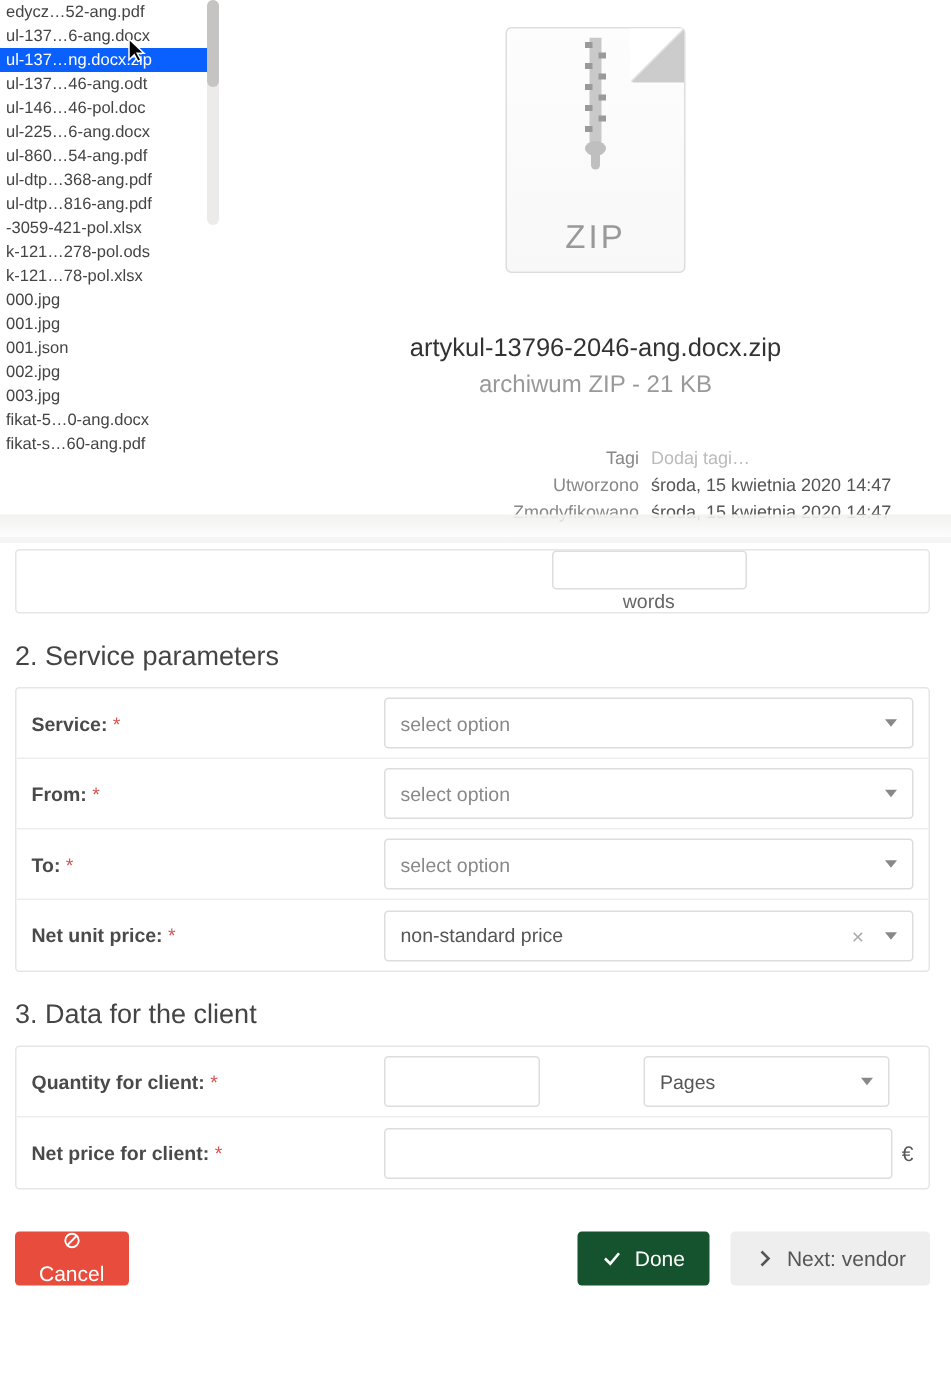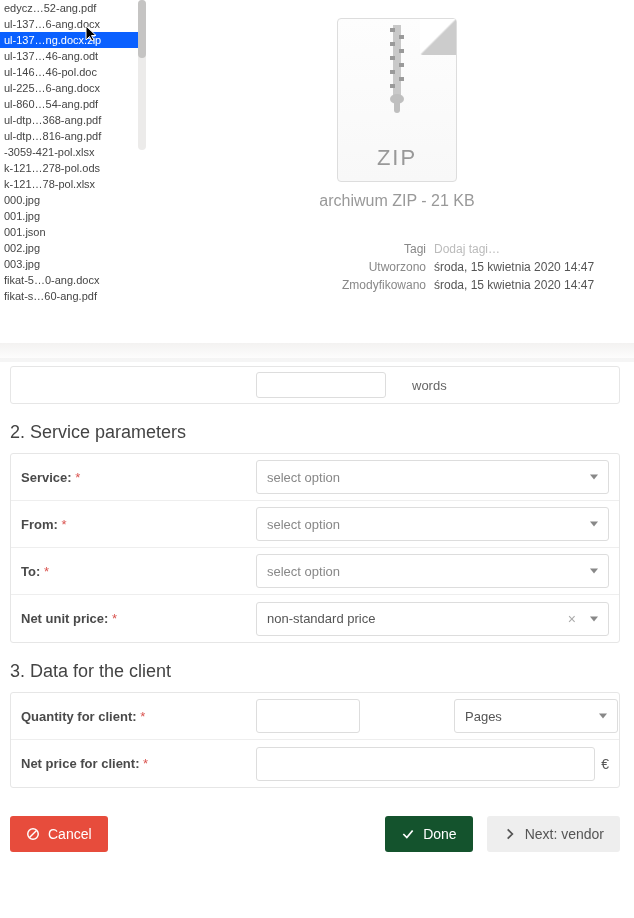--- a/index.html
+++ b/index.html
@@ -49,21 +49,21 @@
   
   .row-qty .select-ct { width: 164px; }
   .row-qty .input-ct { width: 104px; margin-right: 10px;}
   .row-qty .form-control-wrap { display:flex; justify-content:flex-start; }
   .row-price .form-control-wrap { display:flex; align-items:center; gap:6px;}
   .row-price .input-ct { flex:1; }
   .currency { font-size:14px; color:#555; }
   
   .button-bar { display:flex; justify-content:space-between; margin: 28px 4px 0; align-items:center;}
   .btn { height: 36px; display:inline-flex; align-items:center; gap:8px; padding: 0 16px; border-radius: 3px; font-size: 14px; cursor: pointer; border:none;}
-  .btn-cancel { background: #e74c3c; color: #fff; }
+  .btn-cancel { background: #e74c3c; color: #fff; flex-direction: column; }
   .btn-done { background: #14532d; color: #fff; }
   .btn-next { background: #eeeeee; color: #555; }
   .btn-group-right { display:flex; gap:14px;}
   .icon-svg { width:14px; height:14px; }
 </style>
 </head>
 <body>
 
 <div class="left-strip"></div>
 
@@ -111,20 +111,21 @@
               <rect x="3" y="45" width="5" height="4"></rect>
               <rect x="12" y="52" width="5" height="4"></rect>
               <rect x="3" y="59" width="5" height="4"></rect>
             </g>
             <ellipse cx="10" cy="74" rx="7" ry="5" fill="#bfbfbf"></ellipse>
             <rect x="7" y="74" width="6" height="14" rx="3" fill="#bfbfbf"></rect>
           </svg>
       </div>
       <div class="zip-label">ZIP</div>
     </div>
+    <div class="preview-title">artykul-13796-2046-ang.docx.zip</div>
     <div class="preview-sub">archiwum ZIP - 21 KB</div>
     <div class="meta-table">
         <div class="meta-row">
           <div class="meta-label">Tagi</div>
           <div class="meta-value placeholder">Dodaj tagi…</div>
         </div>
         <div class="meta-row">
           <div class="meta-label">Utworzono</div>
           <div class="meta-value">środa, 15 kwietnia 2020 14:47</div>
         </div>
@@ -135,21 +136,21 @@
       </div>
   </div>
 </div>
 <div class="finder-shadow"></div>
 
 <div class="form-pane">
 
   <div class="form-box" style="margin:4px 4px 0;">
     <div class="form-row" style="min-height:36px;">
       <div class="form-label">&nbsp;</div>
-      <div class="form-control-wrap words-box" style="margin:0;">
+      <div class="form-control-wrap words-box" style="margin:0;flex-direction:column;">
          <input class="input-ct" style="width: 130px; height: 26px;">
          <span class="words-txt">words</span>
       </div>
     </div>
   </div>
 
   <div class="section-header">2. Service parameters</div>
   <div class="form-box" style="margin:0 4px;">
     <div class="form-row">
       <div class="form-label"><span>Service:</span> <span class="req">*</span></div>
@@ -187,21 +188,21 @@
           <span class="select-caret"></span>
         </div>
       </div>
     </div>
   </div>
 
   <div class="section-header">3. Data for the client</div>
   <div class="form-box" style="margin:0 4px;">
     <div class="form-row row-qty">
       <div class="form-label"><span>Quantity for client:</span> <span class="req">*</span></div>
-      <div class="form-control-wrap" style="gap:84px;">
+      <div class="form-control-wrap" style="gap:59px;">
         <input class="input-ct" style="">
         <div class="select-ct">
           <span style="color:#555;">Pages</span>
           <span class="select-caret"></span>
         </div>
       </div>
     </div>
     <div class="form-row row-price">
       <div class="form-label"><span>Net price for client:</span> <span class="req">*</span></div>
       <div class="form-control-wrap">

